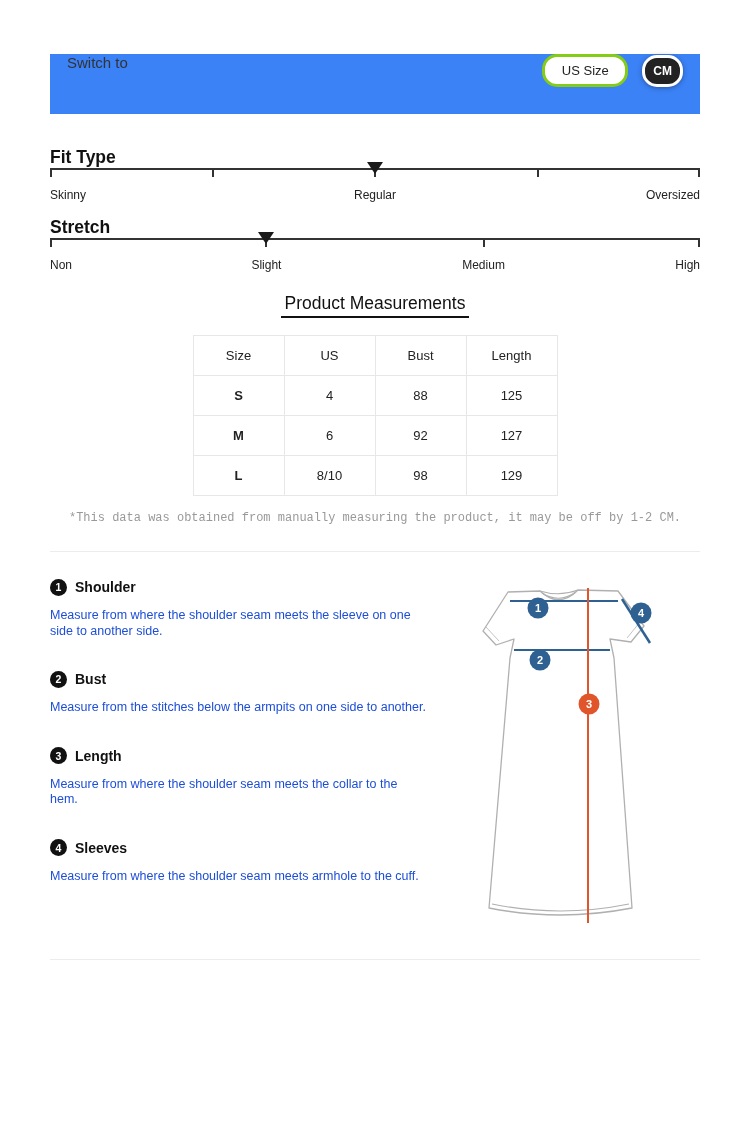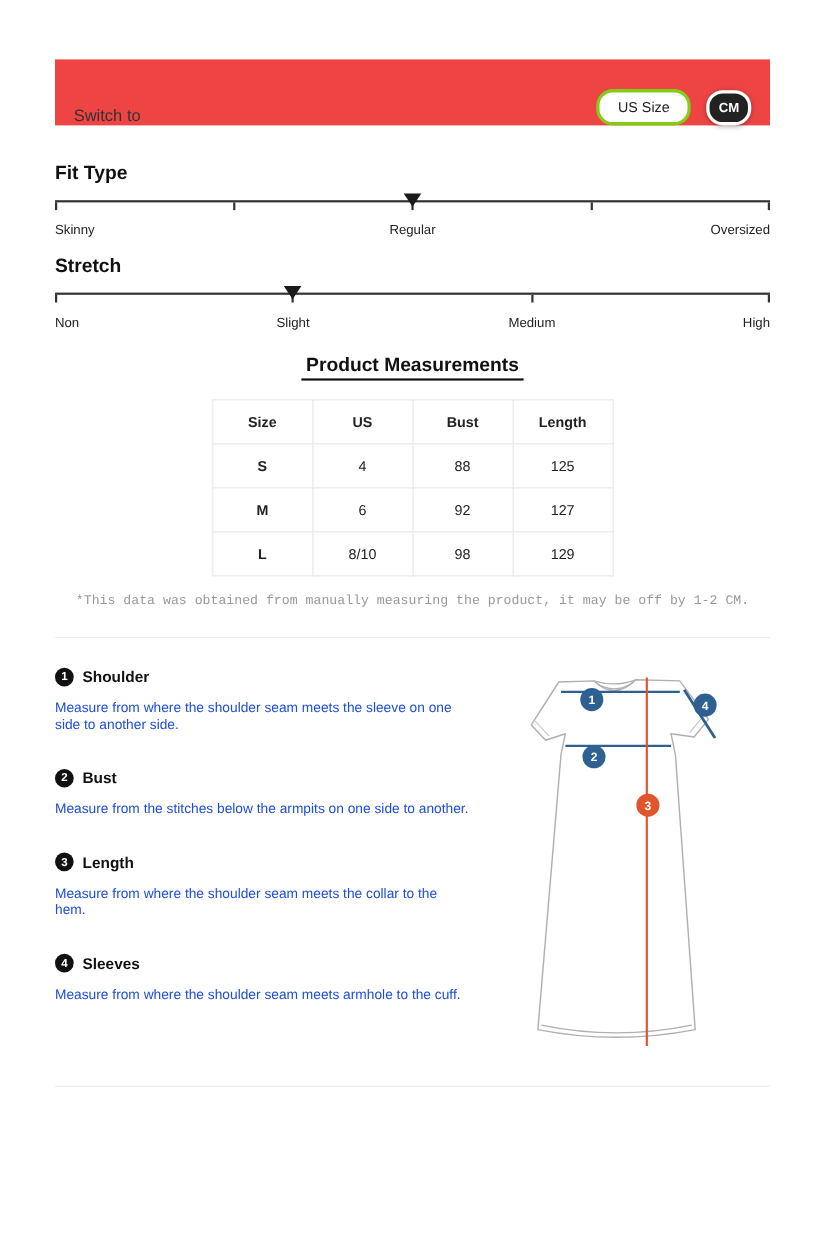--- a/index.html
+++ b/index.html
@@ -2,50 +2,50 @@
 <html><head>
 <meta charset="utf-8">
 <style>
   * { margin:0; padding:0; box-sizing:content-box; }
   html,body { background:#fff; }
   body { font-family:"Liberation Sans","DejaVu Sans",sans-serif; color:#222; }
   .page { width:750px; height:1124px; background:#fff; overflow:hidden; position:relative; }
 
   .page-title { margin-top:35px; text-align:center; font-size:20px; line-height:24px; font-weight:bold; color:#111; letter-spacing:.2px; }
 
-  .switch-bar { margin:54px 50px 0; height:60px; background:#ef4444; display:flex; align-items:flex-end; padding:0 17px; box-sizing:border-box; }
+  .switch-bar { margin:54px 50px 0; height:60px; background:#3b82f6; display:flex; align-items:flex-start; padding:0 17px; box-sizing:border-box; }
   .switch-label { font-size:15px; color:#333; }
   .switch-actions { margin-left:auto; display:flex; align-items:center; }
   .pill-btn { display:inline-block; width:80px; padding:6px 0; text-align:center; background:#fff; border:3px solid #84cc16; border-radius:15px; font-size:13px; color:#222; font-family:inherit; cursor:pointer; margin-right:14px; }
   .cm-btn { background:#222; color:#fff; font-size:12px; font-weight:bold; font-family:inherit; padding:6px 8px; border:3px solid #fff; border-radius:15px; box-shadow:0 1px 5px rgba(0,0,0,.35); cursor:pointer; }
 
   .content { margin:0 50px; }
   .section-h2 { font-size:17.5px; line-height:22px; font-weight:bold; color:#111; }
   .h2-fit { margin-top:32px; }
   .h2-stretch { margin-top:13px; }
 
-  .slider { margin-top:14px; }
+  .slider { }
   .track { position:relative; height:9px; border-top:2px solid #333; }
   .tick { position:absolute; top:0; width:2px; height:7px; background:#333; }
   .tick.t-start { left:0; }
   .tick.t-mid { transform:translateX(-50%); }
   .tick.t-end { left:auto; right:0; }
   .marker { position:absolute; top:-8px; transform:translateX(-50%); width:0; height:0; border-left:8px solid transparent; border-right:8px solid transparent; border-top:12px solid #1a1a1a; }
   .slider-labels { position:relative; margin-top:9px; height:15px; font-size:12px; line-height:15px; color:#222; }
   .sl { position:absolute; white-space:nowrap; }
   .sl-start { left:0; }
   .sl-center { transform:translateX(-50%); }
   .sl-end { right:0;text-align:right; }
 
   .pm-title-wrap { margin-top:19px; text-align:center; }
-  .pm-title { display:inline-block; font-size:17.5px; line-height:22px; font-weight:bold; color:#111; border-bottom:2px solid #111; padding:0 4px 2px; }
+  .pm-title { display:inline-block; font-size:17.5px; line-height:22px; font-weight:normal; color:#111; border-bottom:2px solid #111; padding:0 4px 2px; }
 
   table.size-table { margin:17px auto 0; border-collapse:collapse; }
   .size-table td, .size-table th { width:90px; height:39px; border:1px solid #e7e7e7; text-align:center; vertical-align:middle; font-size:13px; color:#222; font-weight:normal; }
-  .size-table th { font-weight:bold; }
+  .size-table th { font-weight:normal; }
   .size-table td.first { font-weight:bold; }
 
   .disclaimer { margin-top:15px; text-align:center; font-size:12px; line-height:15px; color:#999;font-family:Liberation Mono, monospace; }
 
   .divider { border:none; border-top:1px solid #ececec; height:0; }
   .divider-1 { margin-top:25px; }
   .divider-2 { margin-top:29px; }
 
   .howto-heading { margin-top:31px; font-size:18px; line-height:23px; font-weight:normal; color:#333; }
   .howto { margin-top:26px; display:flex; }

